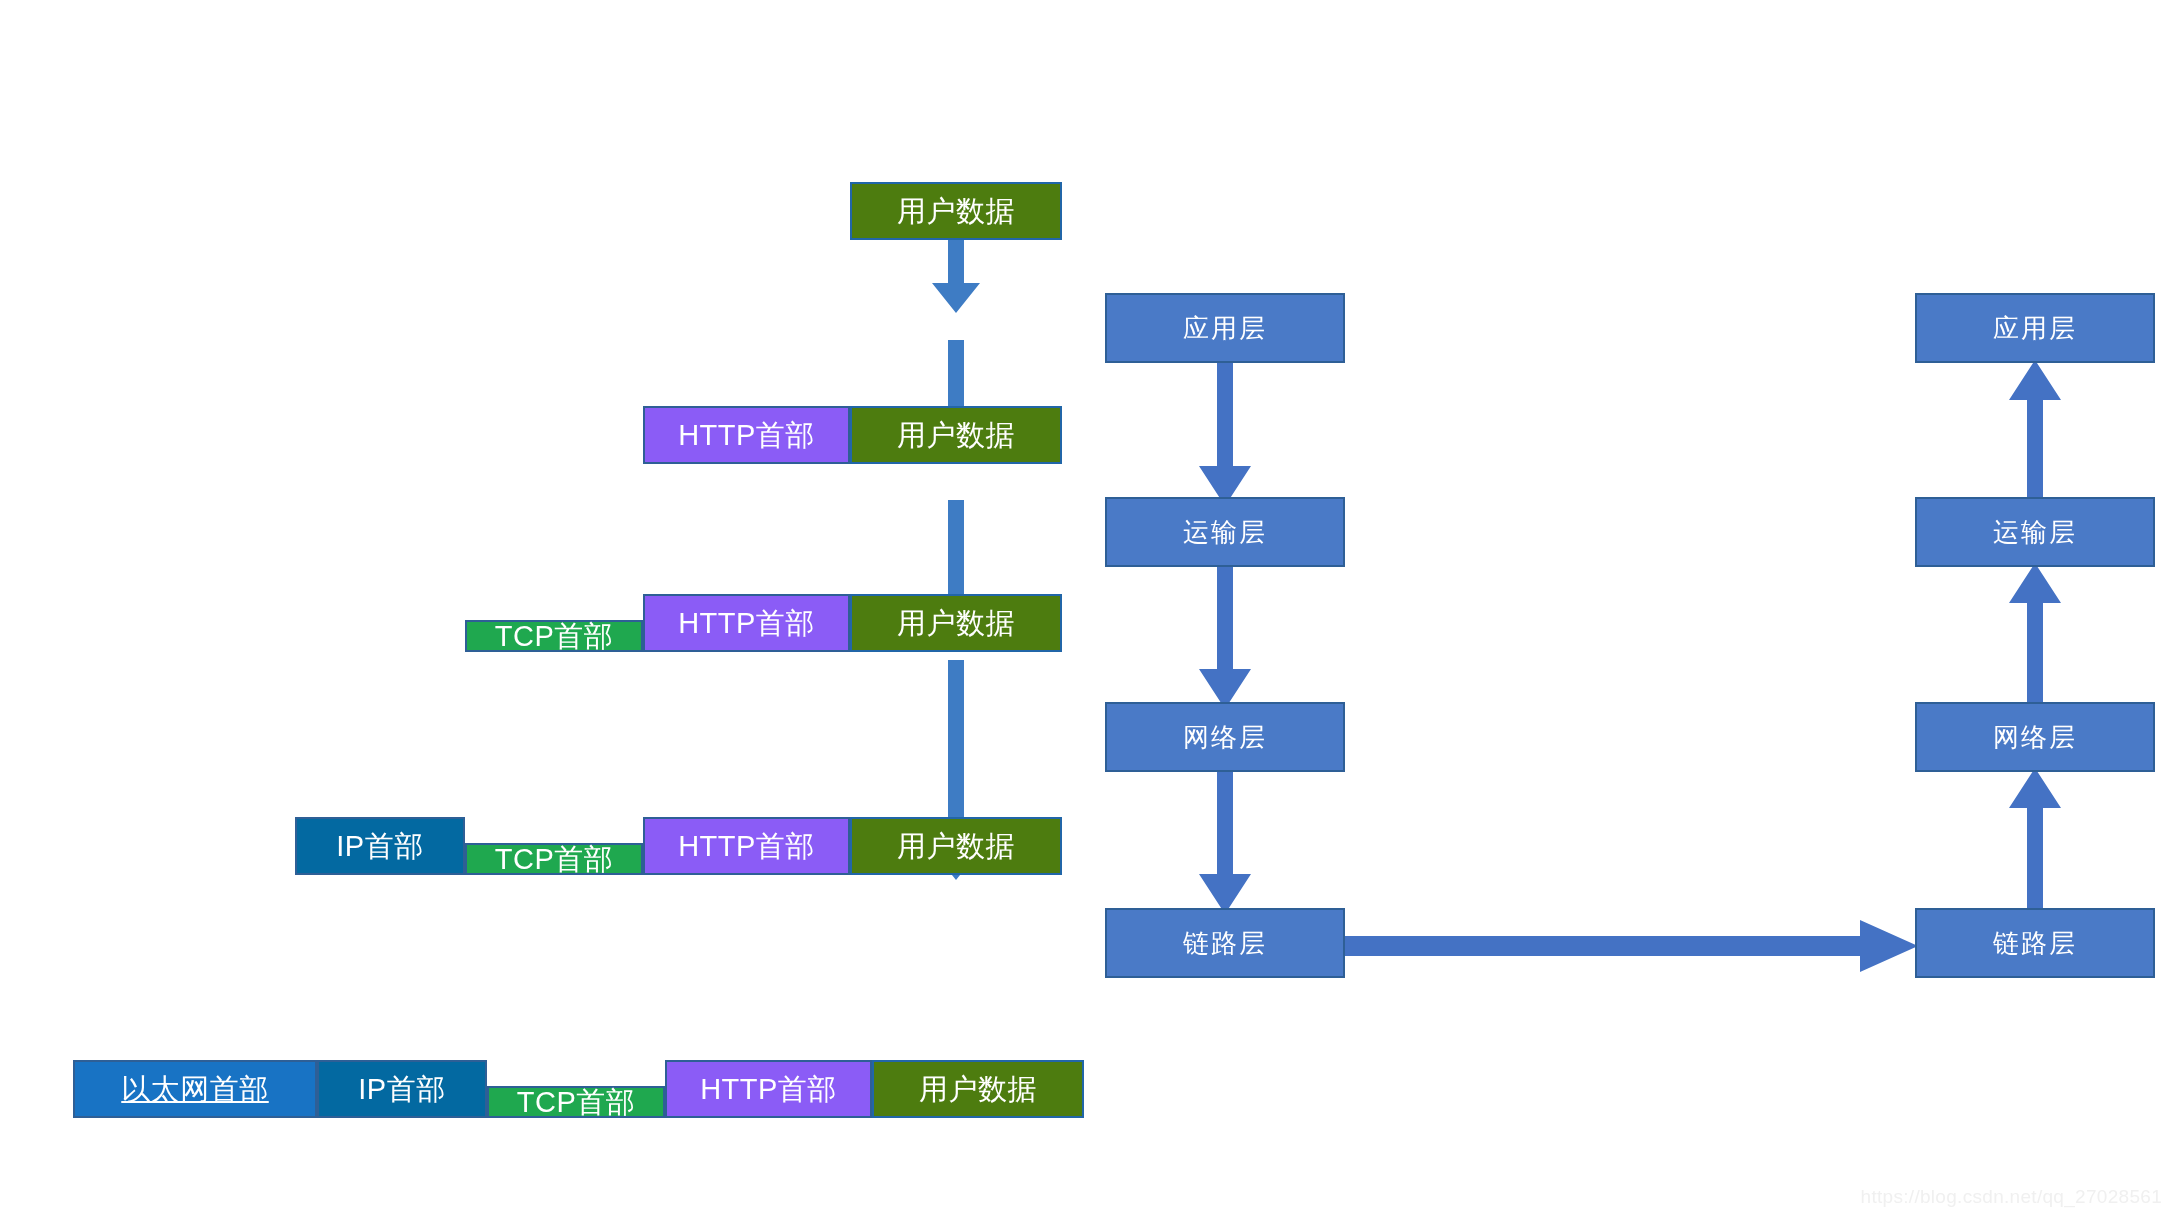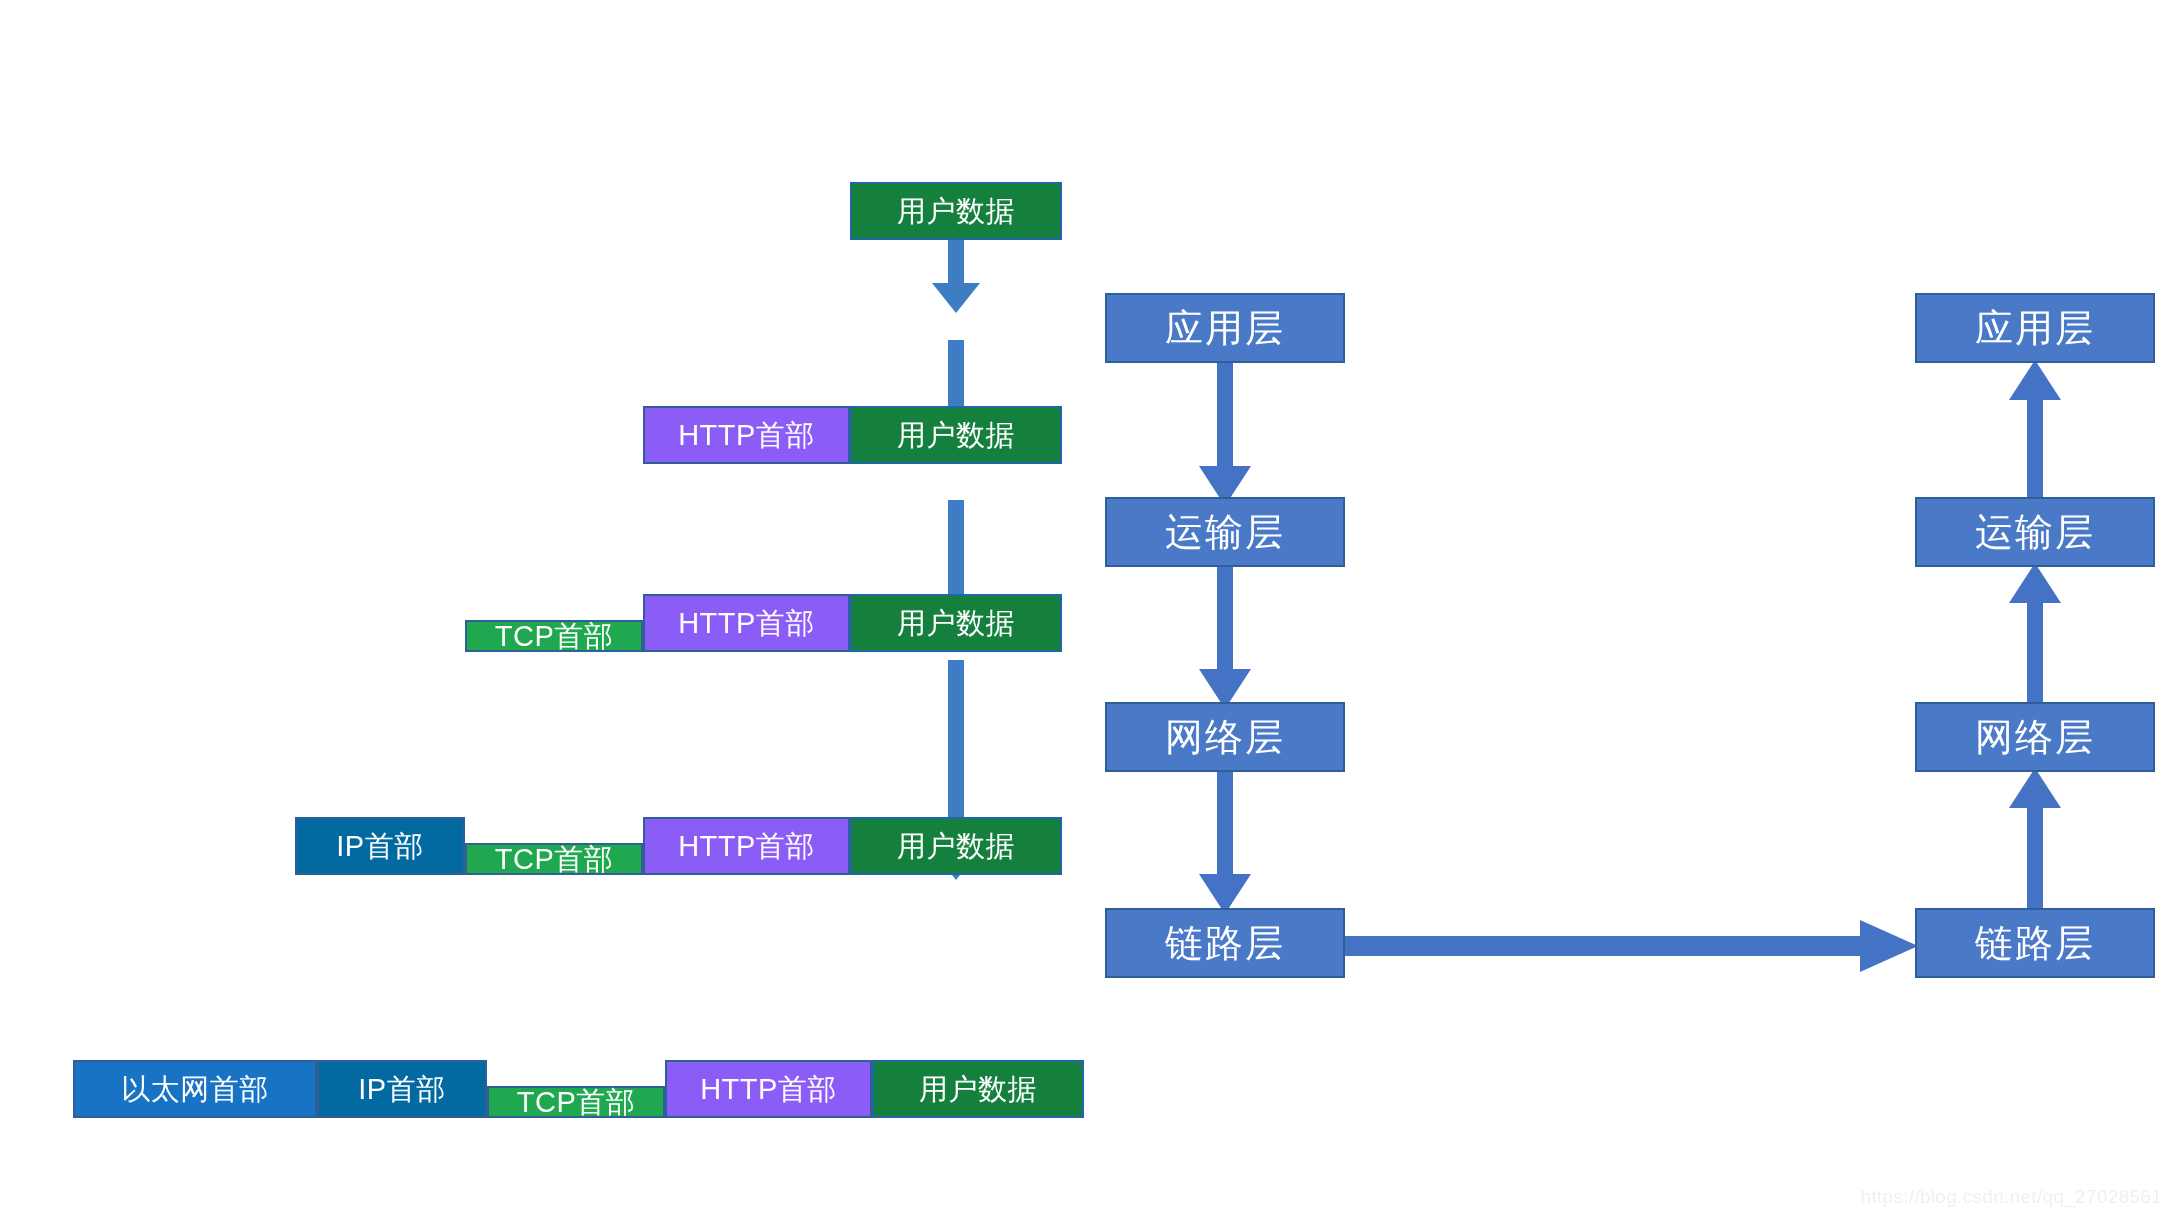--- a/index.html
+++ b/index.html
@@ -31,36 +31,36 @@
     justify-content: center;
     box-sizing: border-box;
     border: 2px solid #2e5f96;
     color: #ffffff;
     font-size: 29px;
     line-height: 1;
     letter-spacing: 0.5px;
     white-space: nowrap;
     font-family: "Liberation Sans", "DejaVu Sans", sans-serif;
   }
-  .seg.data   { background: #15803d; border-color: #2166a8; }
+  .seg.data   { background: #4d7c0f; border-color: #2166a8; }
   .seg.http   { background: #8b5cf6; border-color: #2e5f96; }
   .seg.tcp    { background: #1FA84F; border-color: #2e5f96; margin-top: 26px; }
   .seg.ip     { background: #0369a1; border-color: #2e5f96; }
-  .seg.eth    { background: #1873C4; border-color: #2e5f96; }
+  .seg.eth    { background: #1873C4; border-color: #2e5f96; text-decoration: underline; }
 
   
   .layer-box {
     position: absolute;
     width: 240px;
     height: 70px;
     box-sizing: border-box;
     background: #4A7AC7;
     border: 2px solid #2e5f96;
     color: #ffffff;
-    font-size: 38px;
+    font-size: 26px;
     display: flex;
     align-items: center;
     justify-content: center;
     letter-spacing: 2px;
     z-index: 3;
     white-space: nowrap;
   }
 
   
   .arrow {

